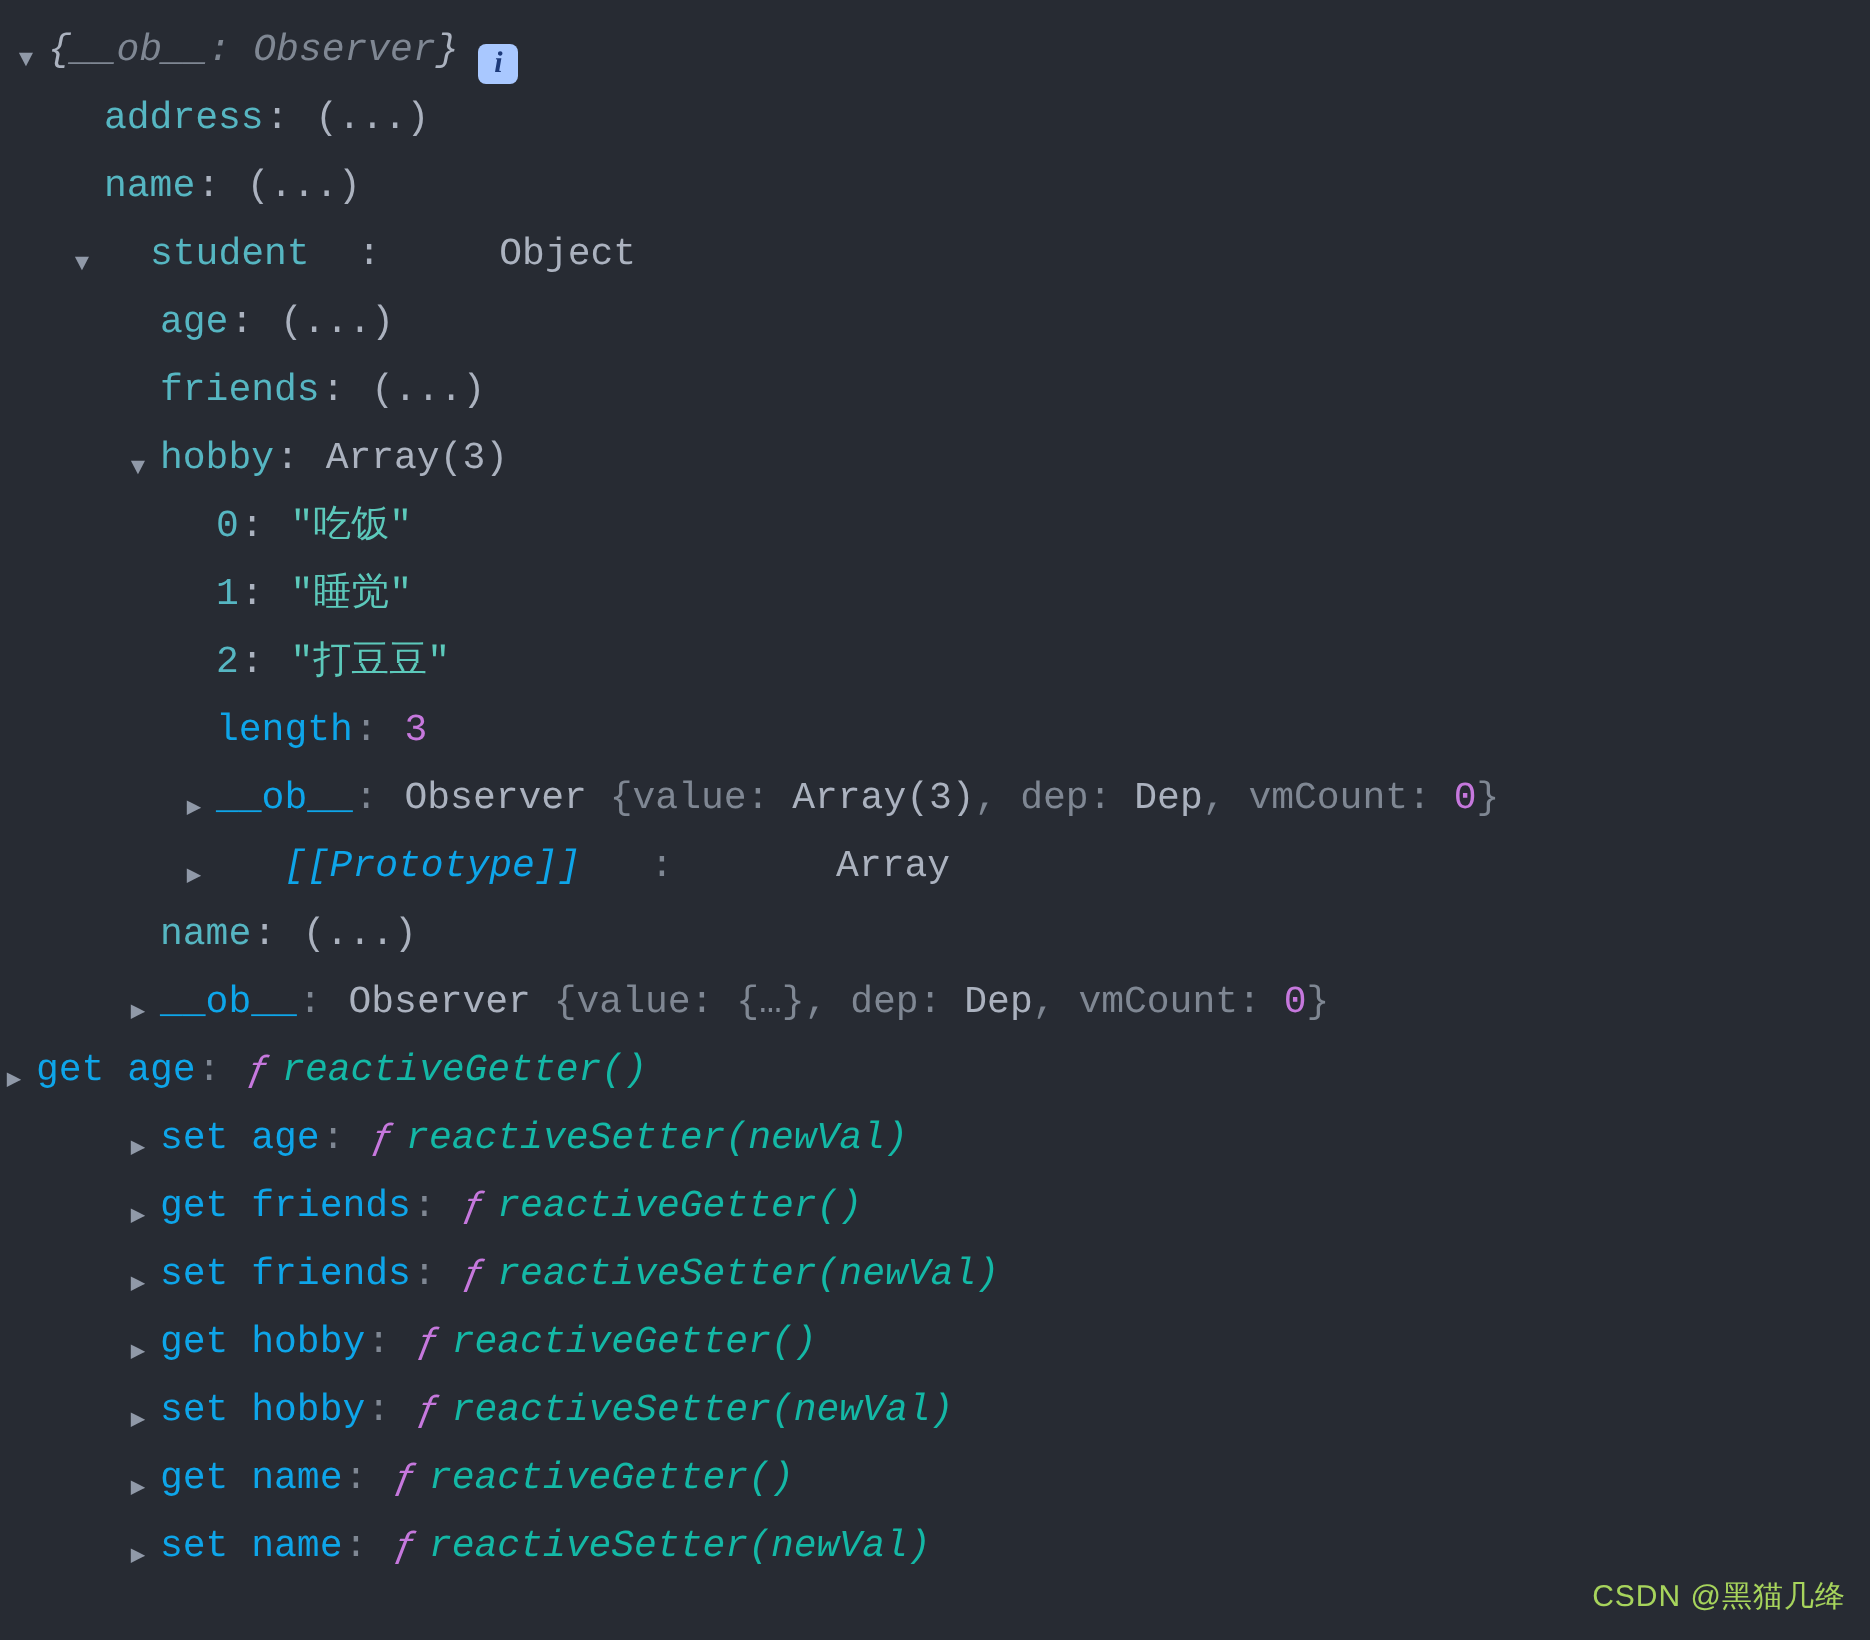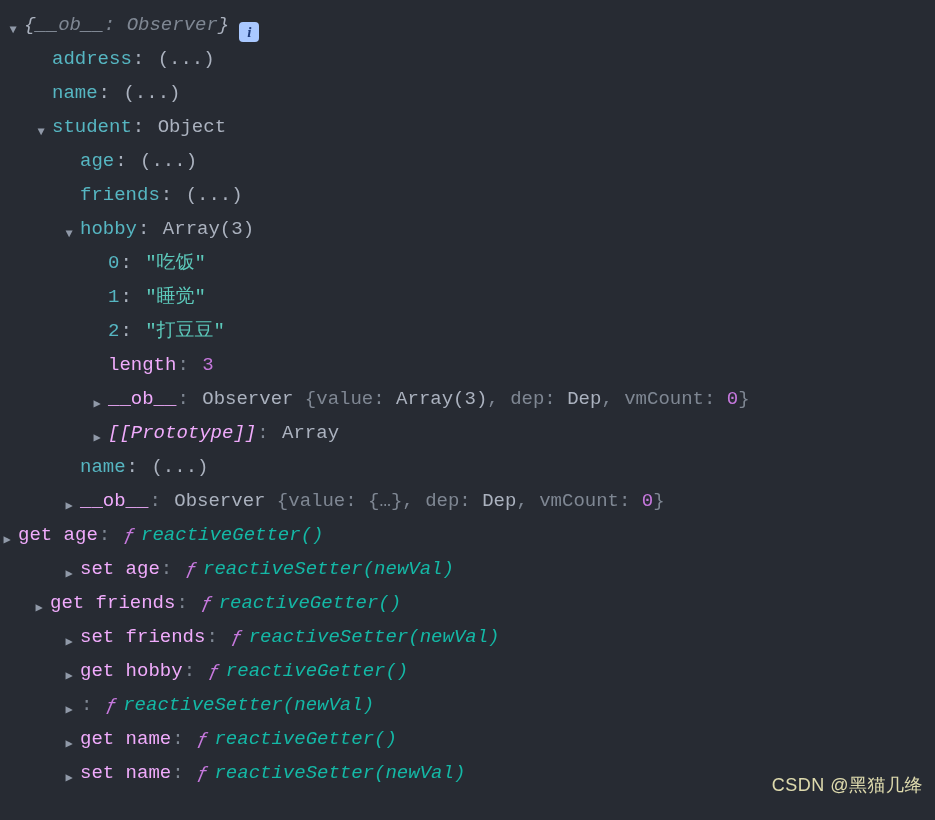--- a/index.html
+++ b/index.html
@@ -21,21 +21,21 @@
     width: 14px;
     text-align: center;
     color: #9099a8;
     font-size: 12px;
     margin-right: 4px;
   }
   .arrow.down::before { content: "▼"; }
   .arrow.right::before { content: "▶"; }
   .key { color: #56b6c2; }           
   .key-idx { color: #56b6c2; }
-  .key-dim { color: #f0abfc; }       
+  .key-dim { color: #0ea5e9; }       
   .colon { color: #abb2bf; margin: 0 2px 0 1px; }
   .val-default { color: #abb2bf; }
   .val-dim { color: #7f8793; margin-top: 24px; }
   .val-italic { font-style: italic; color: #7f8793; }
   .val-str { color: #5cc9bb; }       
   .val-num-purple { color: #c678dd; }
   .fn-f { color: #c678dd; font-style: italic; margin-right:6px;}
   .fn-name { color: #14b8a6; font-style: italic; }
   .brace { color: #abb2bf; }
   .brace-dim { color: #7f8793; }
@@ -49,24 +49,24 @@
     border-radius:4px;
     font-style: italic;
     font-family: Georgia, serif;
     font-size:15px;
     margin-left:10px;
     font-weight:bold;
   }
   .watermark {
     position:absolute;
     right:12px;
-    bottom:19px;
-    color:#fef9c3;
+    bottom:8px;
+    color:#bef264;
     font-family: Arial, sans-serif;
-    font-size:18px;
+    font-size:15px;
     opacity:.85;
     letter-spacing:.5px;
   }
 </style>
 </head>
 <body>
 
 <div class="tree">
 
   <div class="row" style="padding-left:6px;">
@@ -84,21 +84,21 @@
       <span class="val-default">(...)</span>
   </div>
 
   <div class="row" style="padding-left:52px;">
     <span class="key">name</span>
       <span class="colon">:</span>
     <span class="val-default">&nbsp;</span>
       <span class="val-default">(...)</span>
   </div>
 
-  <div class="row" style="padding-left:34px;">
+  <div class="row" style="padding-left:34px;gap:23px;">
     <span class="arrow down"></span>
     <span class="key">student</span>
       <span class="colon">:</span>
     <span>&nbsp;</span>
       <span class="val-default">Object</span>
   </div>
 
   <div class="row" style="padding-left:80px;">
     <span class="key">age</span>
       <span class="colon">:</span>
@@ -152,21 +152,21 @@
   <div class="row" style="padding-left:90px;">
     <span class="arrow right"></span>
     <span class="key-dim">__ob__</span>
       <span class="colon" style="color:#7f8793">:</span>
     <span>&nbsp;</span>
     <span class="val-default">
       <span>Observer </span><span class="brace-dim">{</span><span class="val-dim">value</span><span class="val-dim">: </span><span class="val-default">Array(3)</span><span class="val-dim">, </span><span class="val-dim">dep</span><span class="val-dim">: </span><span class="val-default">Dep</span><span class="val-dim">, </span><span class="val-dim">vmCount</span><span class="val-dim">: </span><span class="val-num-purple">0</span><span class="brace-dim">}</span>
     </span>
   </div>
 
-  <div class="row" style="padding-left:90px;">
+  <div class="row" style="padding-left:90px;gap:34px;">
     <span class="arrow right"></span>
     <span class="key-dim" style="font-style:italic">[[Prototype]]</span>
       <span class="colon" style="color:#7f8793">:</span>
     <span>&nbsp;</span>
       <span class="val-default">Array</span>
   </div>
 
   <div class="row" style="padding-left:80px;">
     <span class="key">name</span>
       <span class="colon">:</span>
@@ -193,21 +193,21 @@
       <span class="fn-name">reactiveGetter()</span>
   </div>
   <div class="row" style="padding-left:62px;">
     <span class="arrow right"></span>
     <span class="key-dim"><span>set </span><span>age</span></span>
       <span class="colon" style="color:#7f8793">:</span>
     <span>&nbsp;</span>
       <span class="fn-f">ƒ</span>
       <span class="fn-name">reactiveSetter(newVal)</span>
   </div>
-  <div class="row" style="padding-left:32px;">
+  <div class="row" style="padding-left:62px;">
     <span class="arrow right"></span>
     <span class="key-dim"><span>get </span><span>friends</span></span>
       <span class="colon" style="color:#7f8793">:</span>
     <span>&nbsp;</span>
       <span class="fn-f">ƒ</span>
       <span class="fn-name">reactiveGetter()</span>
   </div>
   <div class="row" style="padding-left:62px;">
     <span class="arrow right"></span>
     <span class="key-dim"><span>set </span><span>friends</span></span>
@@ -219,20 +219,21 @@
   <div class="row" style="padding-left:62px;">
     <span class="arrow right"></span>
     <span class="key-dim"><span>get </span><span>hobby</span></span>
       <span class="colon" style="color:#7f8793">:</span>
     <span>&nbsp;</span>
       <span class="fn-f">ƒ</span>
       <span class="fn-name">reactiveGetter()</span>
   </div>
   <div class="row" style="padding-left:62px;">
     <span class="arrow right"></span>
+    <span class="key-dim"><span>set </span><span>hobby</span></span>
       <span class="colon" style="color:#7f8793">:</span>
     <span>&nbsp;</span>
       <span class="fn-f">ƒ</span>
       <span class="fn-name">reactiveSetter(newVal)</span>
   </div>
   <div class="row" style="padding-left:62px;">
     <span class="arrow right"></span>
     <span class="key-dim"><span>get </span><span>name</span></span>
       <span class="colon" style="color:#7f8793">:</span>
     <span>&nbsp;</span>

